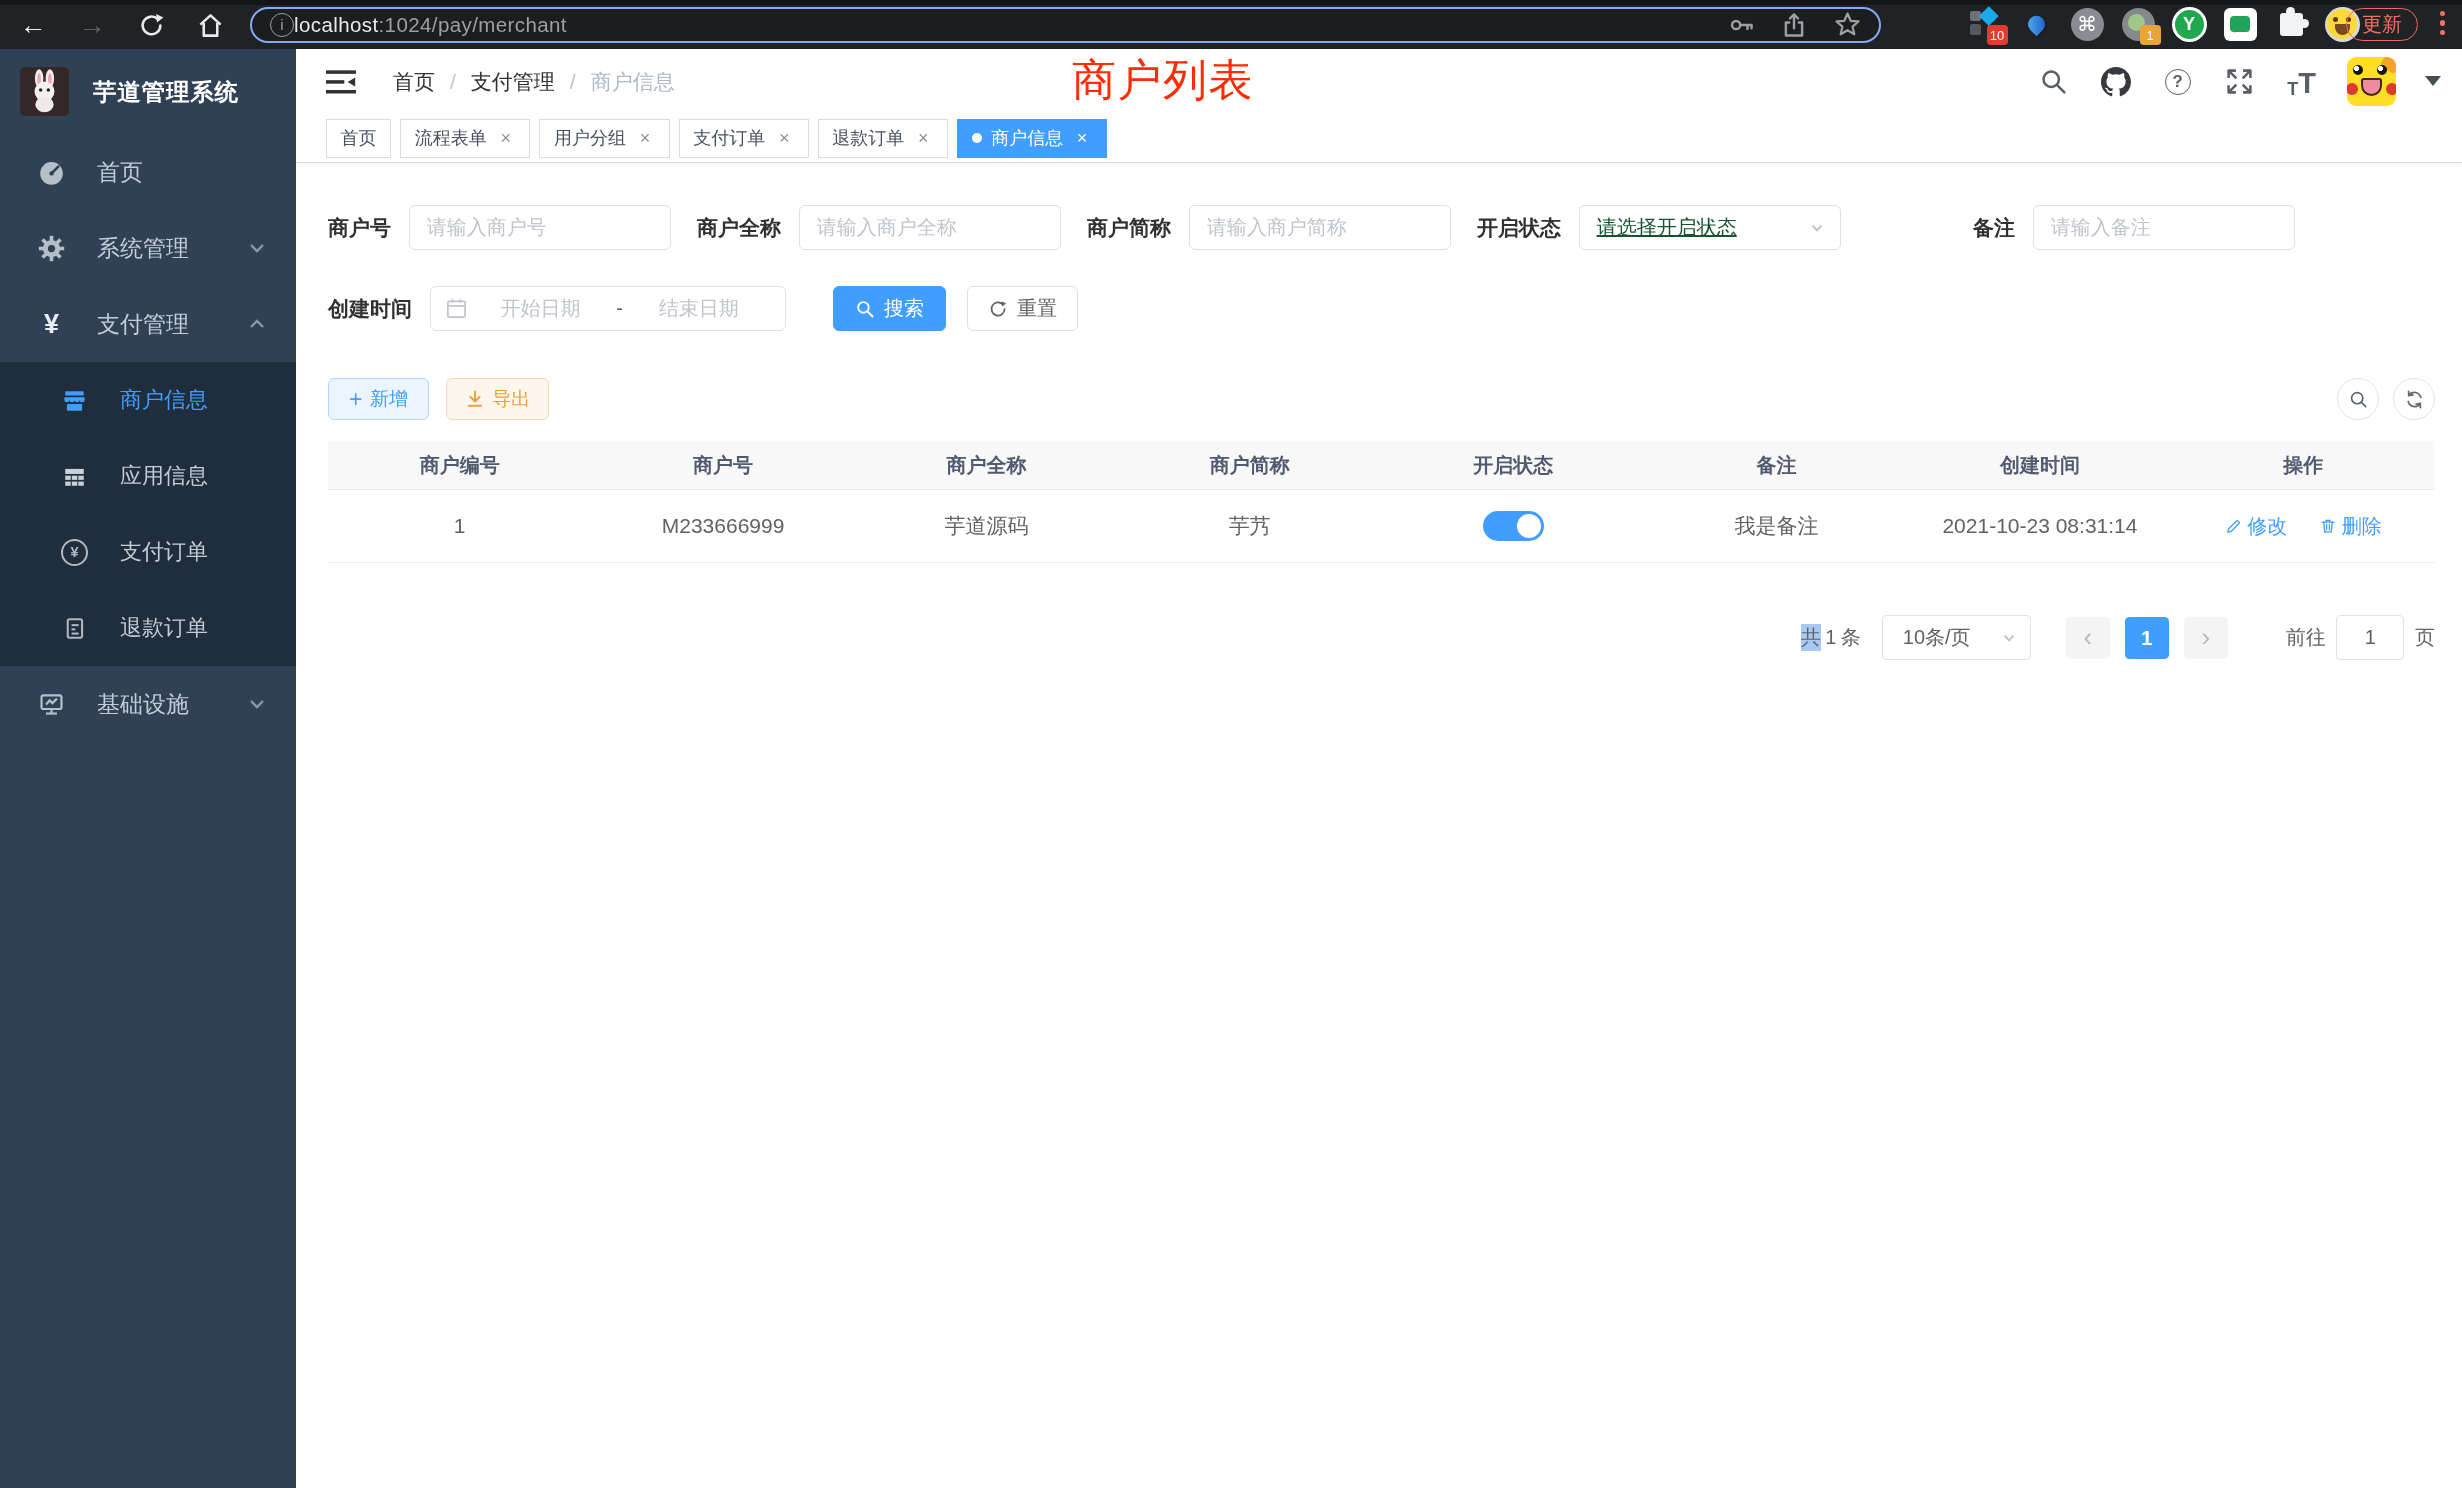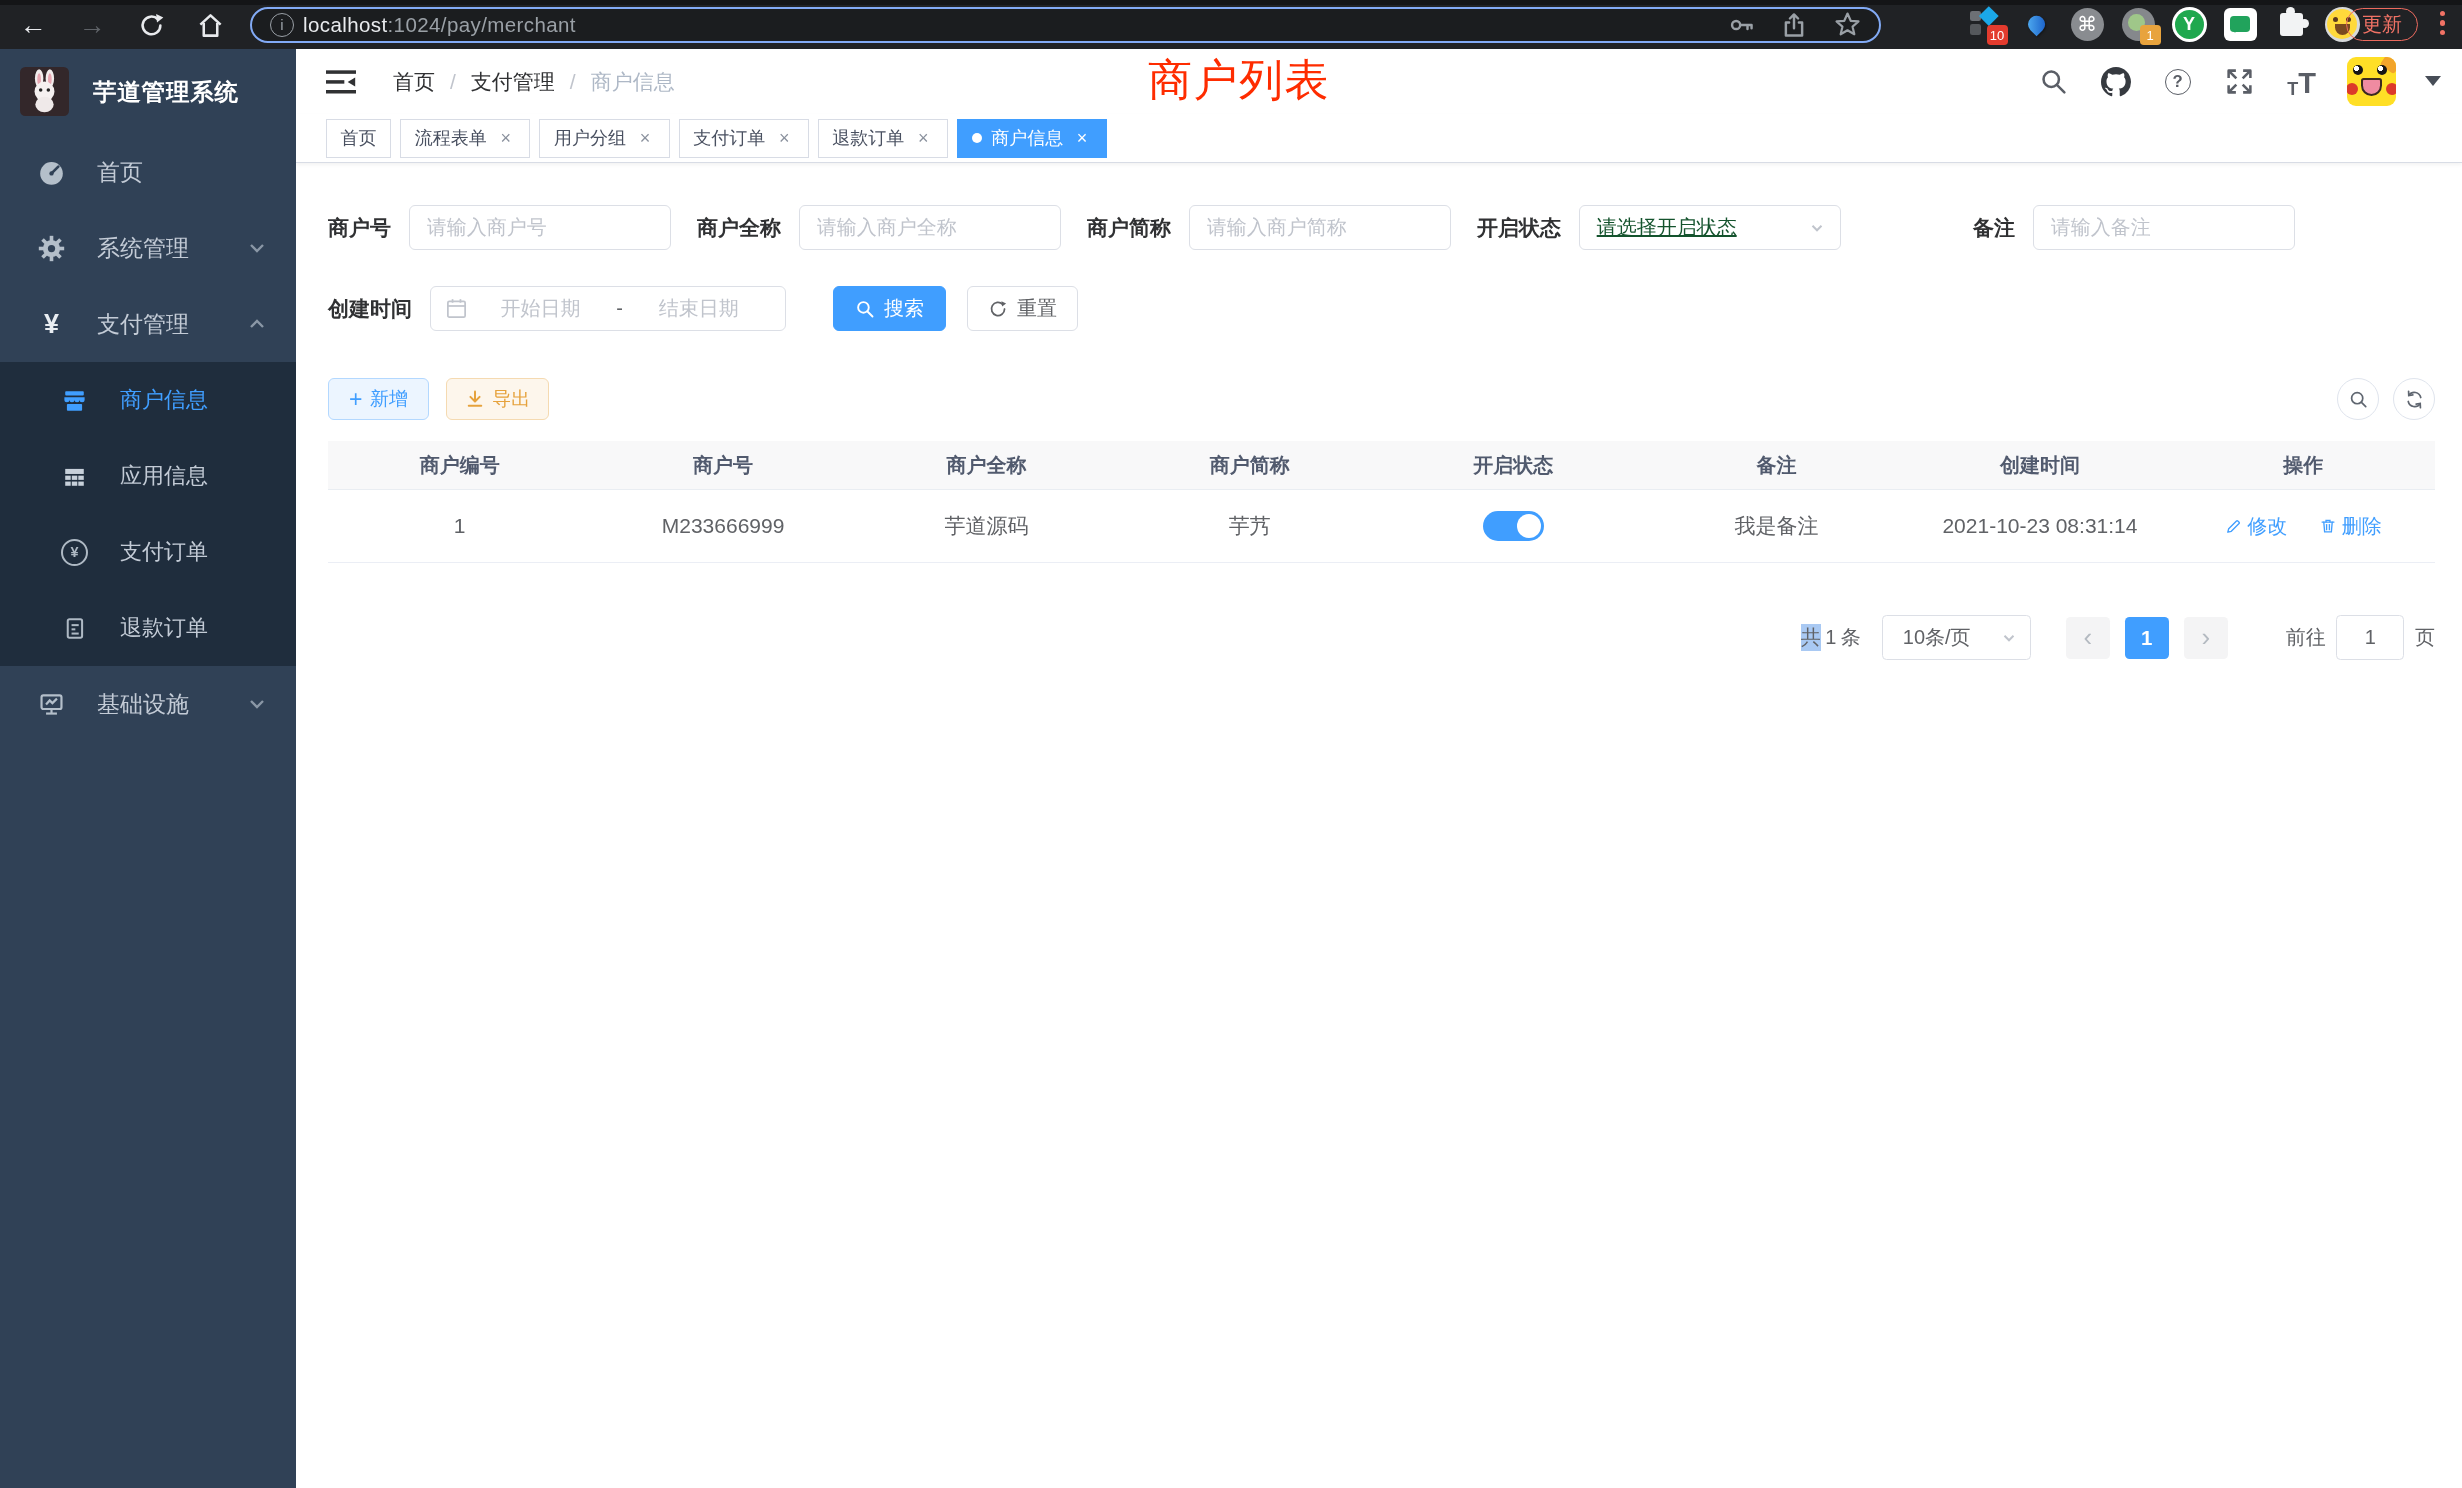--- a/index.html
+++ b/index.html
@@ -8,21 +8,21 @@
   .screen { position:relative; width:2462px; height:1489px; overflow:hidden; background:#fff; }
 
   
   .browser-bar { position:absolute; top:0; left:0; width:2462px; height:49px; background:#202225; z-index:50; }
   .win-strip { position:absolute; top:0; left:0; right:0; height:5.3px; background:#141517; }
   .bnav { position:absolute; left:13.6px; top:7.6px; display:flex; align-items:center; gap:20px; }
   .bnav .nbtn { width:39px; height:35px; display:flex; align-items:center; justify-content:center; font-size:27px; color:#e8eaed; }
   .nbtn.dim { color:#5f6368; }
   .addr { position:absolute; left:250px; top:6.8px; width:1631px; height:36px; background:#1b1d1f; border:2.3px solid #82aaf5; border-radius:20px; display:flex; align-items:center; padding:0 18px; }
   .info-badge { width:24px; height:24px; border:1.5px solid #9aa0a6; border-radius:50%; color:#9aa0a6; font-size:15px; display:flex; align-items:center; justify-content:center; flex:none; }
-  .url { margin-left:9px; font-size:20.5px; color:#9aa0a6; letter-spacing:0.4px; white-space:nowrap; }
+  .url { margin-left:0; font-size:20.5px; color:#9aa0a6; letter-spacing:0.4px; white-space:nowrap; }
   .url b { color:#e8eaed; font-weight:400; }
   .addr-icons { margin-left:auto; display:flex; align-items:center; gap:27px; }
   .exts { position:absolute; left:1967px; top:6px; display:flex; align-items:center; gap:15px; }
   .ext { width:36px; height:36px; position:relative; display:flex; align-items:center; justify-content:center; }
   .badge { position:absolute; right:-4.5px; bottom:-3px; min-width:21px; height:20px; background:#e33b2e; color:#fff; font-size:13px; border-radius:3.8px; display:flex; align-items:center; justify-content:center; padding:0 3px; }
   .badge.orange { background:#e8a33d; color:#fff; }
   .e-sq1 { position:absolute; left:3px; top:4.5px; width:10.6px; height:10.6px; background:#6d7075; border-radius:2.3px; }
   .e-sq2 { position:absolute; left:3px; top:18px; width:10.6px; height:10.6px; background:#55585c; border-radius:2.3px; }
   .e-diamond { position:absolute; left:15px; top:3px; width:13.6px; height:13.6px; background:#1ba8e8; transform:rotate(45deg); }
   .e-pin { width:16.7px; height:16.7px; background:linear-gradient(135deg,#55b4f5,#1457c4); border-radius:50% 50% 50% 0; transform:rotate(-45deg); box-shadow:0 1.5px 2.3px rgba(0,0,0,.4); }
@@ -85,21 +85,21 @@
   .caret-down { width:0; height:0; border:8.3px solid transparent; border-top:10px solid #474d57; margin-top:7.6px; cursor:pointer; }
 
   
   .tagsbar { height:49px; border-bottom:0.8px solid #d8dce5; box-shadow:0 1.5px 3.8px rgba(0,0,0,.05); display:flex; align-items:center; gap:9px; padding-left:30px; background:#fff; position:relative; }
   .tag { height:39px; border:1.5px solid #d8dce5; background:#fff; color:#495060; font-size:18px; padding:0 13.6px; display:inline-flex; align-items:center; gap:9px; cursor:pointer; white-space:nowrap; }
   .tag .x { font-size:18px; color:#8a919d; width:20px; height:20px; display:flex; align-items:center; justify-content:center; border-radius:50%; }
   .tag.active { background:#409eff; border-color:#409eff; color:#fff; }
   .tag.active .x { color:#fff; }
   .tag-dot { width:10.6px; height:10.6px; border-radius:50%; background:#fff; }
 
-  .annotation { position:absolute; left:852px; top:1.5px; font-size:44px; font-weight:500; color:#fe2c00; z-index:20; letter-spacing:1.5px; white-space:nowrap;text-align:center; }
+  .annotation { position:absolute; left:776px; top:1.5px; font-size:44px; font-weight:500; color:#fe2c00; z-index:20; letter-spacing:1.5px; white-space:nowrap;text-align:center; }
 
   
   .filters { padding:42px 27px 0 32px; }
   .frow { display:flex; align-items:center; }
   .frow.first { margin-bottom:36px; }
   .fgroup { display:flex; align-items:center; margin-right:26px; }
   .fgroup.remark { margin-left:106px; }
   .flabel { font-size:21px; font-weight:700; color:#303133; margin-right:18px; white-space:nowrap; }
   .finput { width:262px; height:45px; border:1.5px solid #dcdfe6; border-radius:6px; padding:0 16.7px; font-size:20px; color:#606266; background:#fff; outline:none; font-family:inherit; }
   .finput::placeholder { color:#c0c4cc; }

